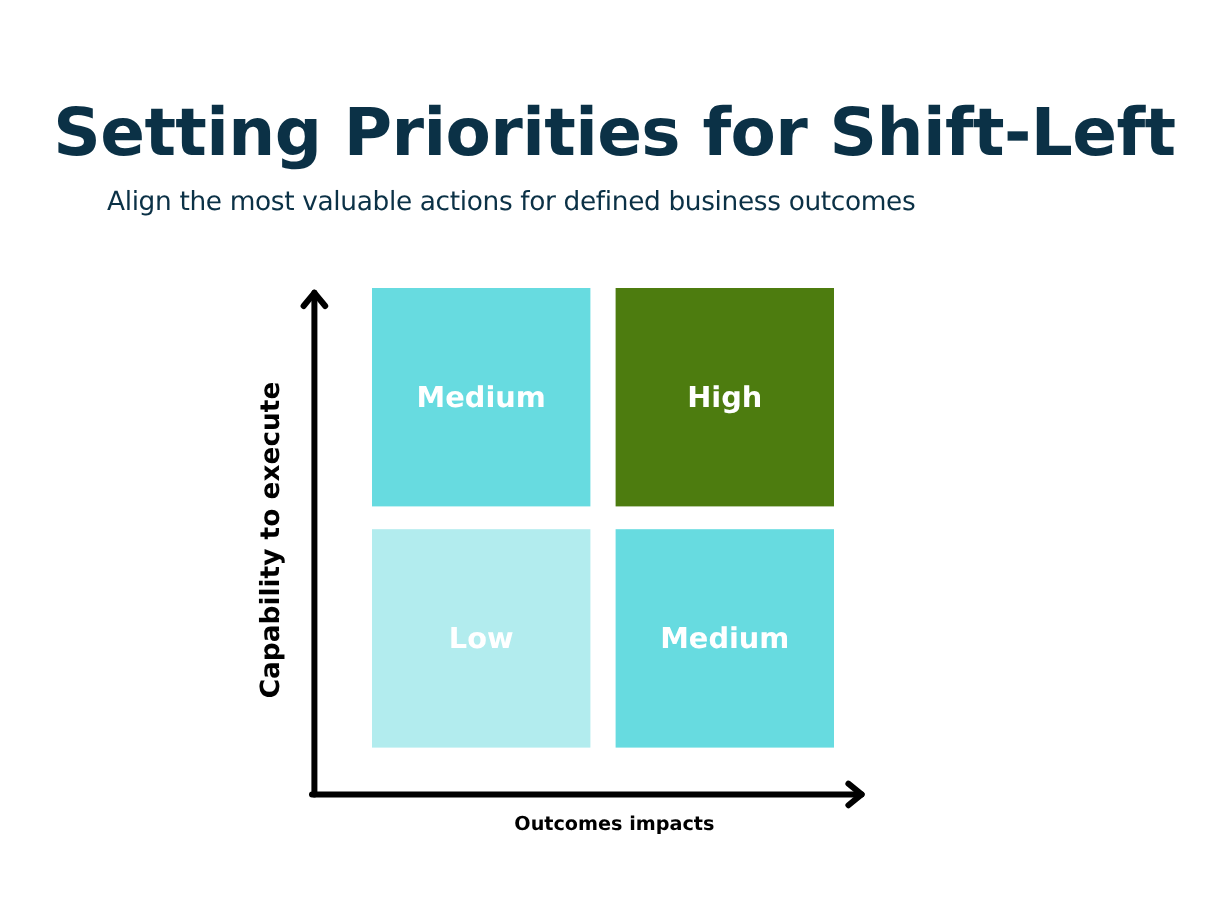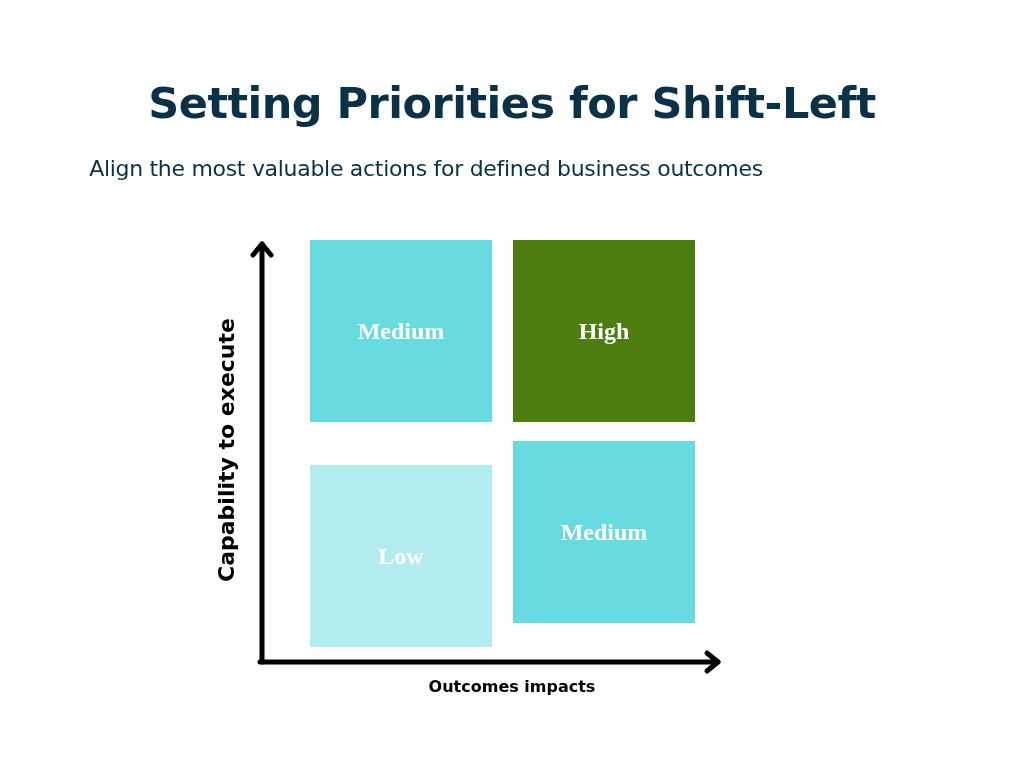--- a/index.html
+++ b/index.html
@@ -1,23 +1,23 @@
 <!DOCTYPE html>
 <html><head>
   <meta charset="utf-8">
   <style>
     html, body { margin:0; padding:0; }
     body { width:1024px; height:768px; background:#ffffff; position:relative; overflow:hidden;
            font-family:"DejaVu Sans", sans-serif; }
     .title { position:absolute; left:0; top:78px; width:1024px; text-align:center;
-             font-size:43px; font-weight:bold; color:#0b3146; letter-spacing:-0.5px; }
+             font-size:55px; font-weight:bold; color:#0b3146; letter-spacing:-0.5px; }
     .subtitle { position:absolute; left:0; top:156px; width:852px; text-align:center;
                 font-size:22px; color:#0b3146; letter-spacing:-0.3px; }
     .box { position:absolute; width:182px; height:182px; display:flex; align-items:center;
-           justify-content:center; color:#fff; font-weight:bold; font-size:24px;font-family:Liberation Serif, serif; }
+           justify-content:center; color:#fff; font-weight:bold; font-size:24px; }
     .ylabel { position:absolute; left:226px; top:450px; transform:translate(-50%,-50%) rotate(-90deg);
               white-space:nowrap; font-size:22px; font-weight:bold; color:#000; }
     .xlabel { position:absolute; left:262px; width:500px; top:677px; text-align:center;
               font-size:16px; font-weight:bold; color:#000; }
     svg.axes { position:absolute; left:0; top:0; }
   </style>
 </head>
 <body>
 
 <div class="title">Setting Priorities for Shift-Left</div>
@@ -33,21 +33,21 @@
     <polyline points="707,653 718,662 707,671"></polyline>
   </g>
 </svg>
 
 <div class="box" style="left:310px;top:240px;background:#67dbe0;">
   <span>Medium</span>
 </div>
 <div class="box" style="left:513px;top:240px;background:#4d7c0f;">
   <span>High</span>
 </div>
-<div class="box" style="left:310px;top:441px;background:#b2ecee;margin-top:24px;">
+<div class="box" style="left:310px;top:441px;background:#b2ecee;">
   <span>Low</span>
 </div>
 <div class="box" style="left:513px;top:441px;background:#67dbe0;">
   <span>Medium</span>
 </div>
 
 <div class="ylabel">Capability to execute</div>
 <div class="xlabel">Outcomes impacts</div>
 
 </body></html>

